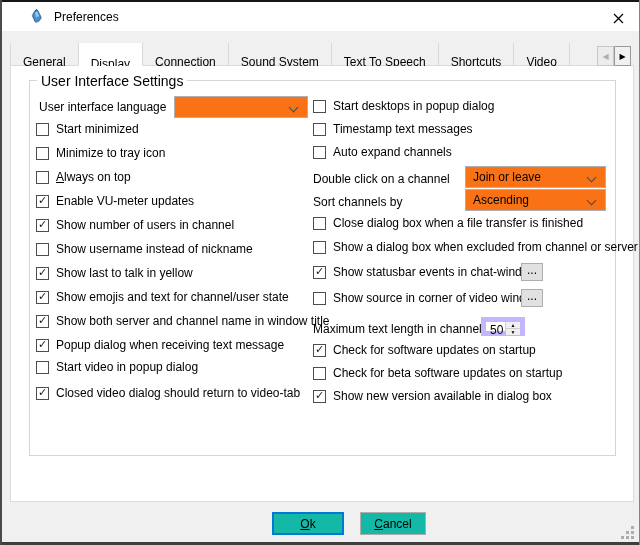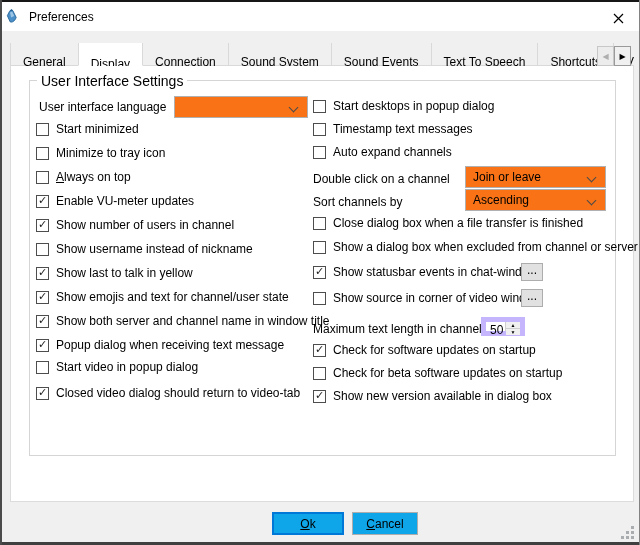--- a/index.html
+++ b/index.html
@@ -8,21 +8,21 @@
 
   .window {
     position:relative; width:640px; height:545px;
     background:#f0f0f0; overflow:hidden;
     border-left:2px solid #4b4b4b; border-right:1px solid #828282;
   }
   .edge-top { position:absolute; top:0; left:0; right:0; height:2px; background:#161616; z-index:50; }
   .edge-bottom { position:absolute; bottom:0; left:0; right:0; height:3px; background:#3f3f3f; z-index:50; }
 
   
-  .titlebar { position:absolute; top:2px; left:0; right:0; height:29px; background:#fff; display:flex; align-items:center; padding-left:1px; }
+  .titlebar { position:absolute; top:2px; left:0; right:0; height:29px; background:#fff; display:flex; align-items:center; padding-left:26px; }
   .app-icon { width:17px; height:17px; display:inline-block; }
   .title-text { margin-left:9px; font-size:12px; color:#000; }
   .close-btn { position:absolute; right:12px; top:7px; width:18px; height:18px; display:flex; align-items:center; justify-content:center; cursor:pointer; }
 
   
   .tabbar { position:absolute; top:43px; left:8px; width:624px; height:23px; display:flex; align-items:flex-end; overflow:hidden; z-index:3; }
   .tab { height:20px; line-height:19px; padding:12px 12px; background:#f0f0f0; border:1px solid #d9d9d9; margin-left:-1px; white-space:nowrap; cursor:pointer; }
   .tab:first-child { margin-left:0; }
   .tab.active { height:23px; line-height:22px; background:#fff; border:1px solid #d9d9d9; border-bottom:1px solid #fff; position:relative; z-index:4; }
   .tab-scrollers { position:absolute; top:46px; right:8px; height:20px; display:flex; z-index:5; }
@@ -51,23 +51,23 @@
   .dots-btn { position:absolute; width:22px; height:18px; background:#e1e1e1; border:1px solid #adadad; text-align:center; line-height:13px; font-size:12px; cursor:pointer; }
 
   
   .spin { position:absolute; width:44px; height:19px; border:5px solid #c4b5fd; background:#fff; display:flex;justify-content:flex-end; }
   .spin-val { flex:1; padding-left:4px; line-height:17px; }
   .spin-btns { width:15px; display:flex; flex-direction:column; border-left:1px solid #cfcfcf; }
   .spin-up,.spin-down { flex:1; display:flex; align-items:center; justify-content:center; font-size:5px; background:#f0f0f0; color:#000; cursor:pointer; }
   .spin-up { border-bottom:1px solid #cfcfcf; }
 
   
-  .btn { position:absolute; top:512px; height:23px; background:#0ea5e9; display:flex; align-items:center; justify-content:center; font-size:12px; cursor:pointer; }
+  .btn { position:absolute; top:512px; height:23px; background:#14b8a6; display:flex; align-items:center; justify-content:center; font-size:12px; cursor:pointer; }
   .btn-ok { left:270px; width:72px; border:2px solid #0078d7; }
-  .btn-cancel { left:350px; width:66px; border:1px solid #adadad; }
+  .btn-cancel { left:358px; width:66px; border:1px solid #adadad; }
 
   
   .grip { position:absolute; right:4px; bottom:5px; width:14px; height:14px; cursor:nwse-resize; }
   .grip i { position:absolute; left:0; top:10px; width:3px; height:3px; background:#aaadb0;
     box-shadow: 5px 0 0 #aaadb0, 10px 0 0 #aaadb0, 5px -5px 0 #aaadb0, 10px -5px 0 #aaadb0, 10px -10px 0 #aaadb0; }
 </style>
 </head>
 <body>
 
 <div class="window">
@@ -87,21 +87,20 @@
           <path d="M1 1 L10 10 M10 1 L1 10" stroke="#000" stroke-width="1.2"></path>
         </svg>
     </span>
   </div>
 
   <div class="tabbar">
     <div class="tab">General</div>
     <div class="tab active">Display</div>
     <div class="tab">Connection</div>
     <div class="tab">Sound System</div>
-    <div class="tab">Sound Events</div>
     <div class="tab">Text To Speech</div>
     <div class="tab">Shortcuts</div>
     <div class="tab">Video</div>
   </div>
   <div class="tab-scrollers">
     <span class="tscroll disabled">◀</span>
     <span class="tscroll enabled">▶</span>
   </div>
 
   <div class="page">

